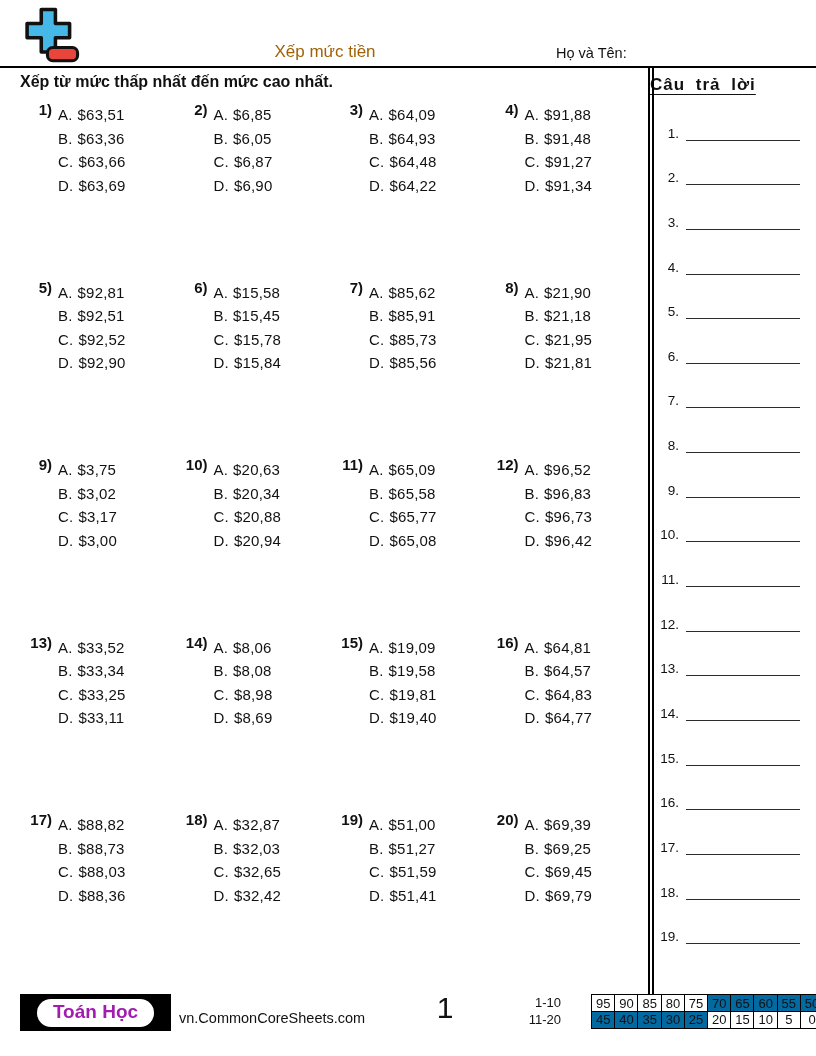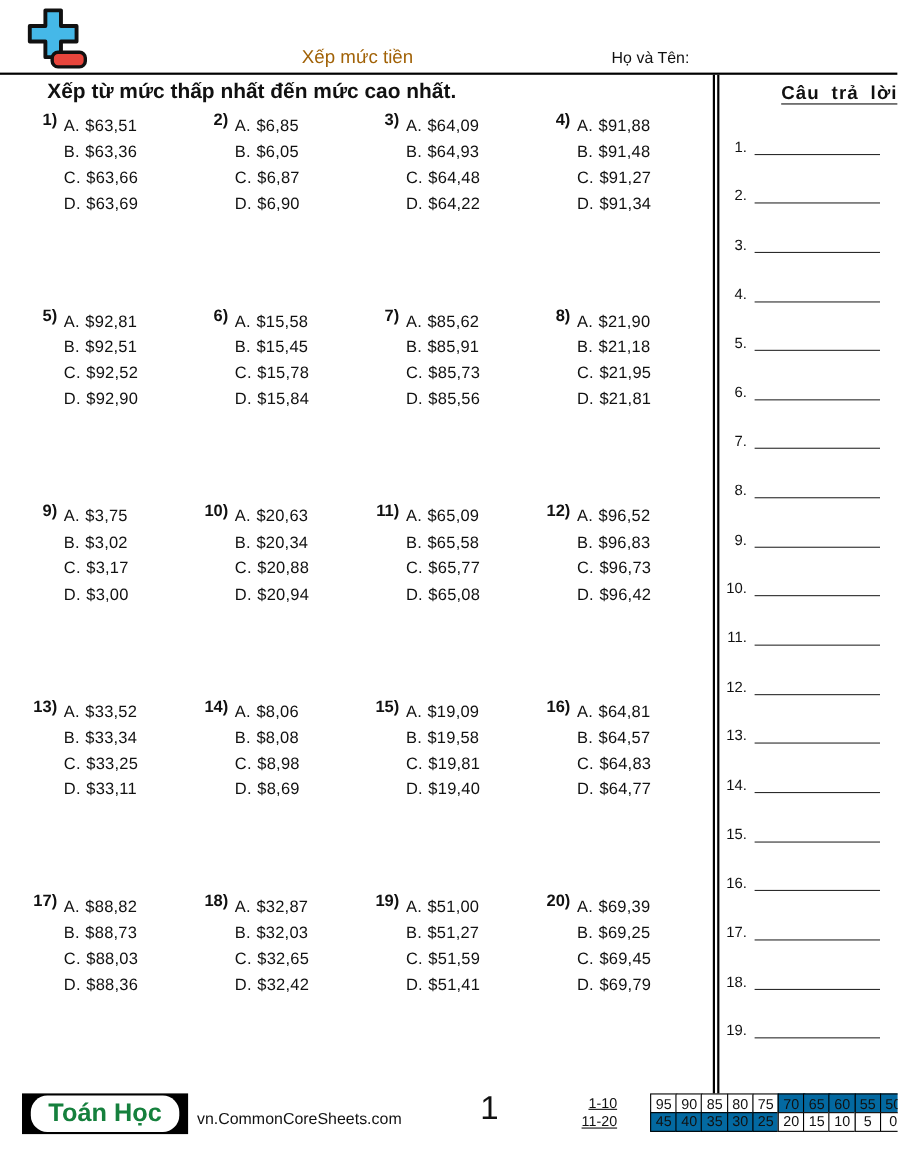--- a/index.html
+++ b/index.html
@@ -6,61 +6,61 @@
   html,body { width:816px; height:1056px; background:#fff; }
   body {
     font-family:"Liberation Sans","DejaVu Sans",sans-serif;
     color:#111; position:relative; overflow:hidden;
   }
   
   .logo { position:absolute; left:20px; top:5px; }
   .page-title { position:absolute; left:0; top:42px; width:650px; text-align:center; font-size:17px; color:#a16207; }
   .name-label { position:absolute; left:556px; top:45px; font-size:14.5px; }
   .page-rule { position:absolute; left:0; top:66px; width:816px; height:2px; background:#000; }
-  .instruction { position:absolute; left:20px; top:73px; font-size:19px; font-weight:bold;margin-left:23px; }
+  .instruction { position:absolute; left:20px; top:73px; font-size:16px; font-weight:bold; }
   
   .problems {
     position:absolute; left:24px; top:103px; width:622px;
     display:grid; grid-template-columns:repeat(4,155.5px); grid-auto-rows:177.5px;
   }
   .problem { display:flex; align-items:flex-start; }
   .pnum { width:28px; text-align:right; font-weight:bold; font-size:15px; margin-right:6px; transform:translateY(-2px); }
   .opts { }
   .opt { font-size:15px; line-height:23.5px; letter-spacing:0.2px; white-space:nowrap; }
   .opt-label { margin-right:5px; }
   
   .answers {
     position:absolute; left:648px; top:68px; width:168px; height:943px;
     border-left:2px solid #000;
   }
   .answers::before { content:""; position:absolute; left:2px; top:0; bottom:0; width:2px; background:#000; }
   .answers-title {
-    margin-top:7px; text-align:right; font-weight:bold; font-size:17px;
+    margin-top:7px; text-align:left; font-weight:bold; font-size:17px;
     text-decoration:underline; text-underline-offset:4px; letter-spacing:1px; word-spacing:5px;
   }
   .answer-list { padding:1px 16px 0 8px; }
   .ans-item { height:44.65px; display:flex; align-items:flex-end; }
   .ans-num { width:28px; text-align:right; font-size:13.5px; padding-right:7px; }
   .ans-line { flex:1; border-bottom:1.5px solid #2b2b2b; height:16px; }
   
   .badge {
     position:absolute; left:20px; top:994px; width:151px; height:37px;
     background:#000; display:flex; align-items:center; justify-content:center;
   }
   .badge-pill {
     background:#fff; border-radius:15px; padding:2px 16px 4px 16px;
-    font-weight:bold; font-size:23px; color:#15803d; white-space:nowrap;
+    font-weight:bold; font-size:19px; color:#a21caf; white-space:nowrap;
   }
   .website { position:absolute; left:179px; top:1010px; font-size:14.5px; }
   .page-num { position:absolute; left:423px; top:991px; width:44px; text-align:center; font-size:30px; }
   
   .score-table { position:absolute; left:524px; top:994px; font-size:13px; }
   .score-row { display:flex; align-items:stretch; }
   .score-row + .score-row { margin-top:-1.5px;align-items:center; }
-  .score-label { width:42px; text-align:right; padding-right:5px; line-height:18px;text-decoration:underline; }
+  .score-label { width:42px; text-align:right; padding-right:5px; line-height:18px; }
   .cells { display:flex; }
   .cell {
     width:24.7px; height:18px; border:1.5px solid #000; background:#fff;
     display:flex; align-items:center; justify-content:center;margin-left:25px;
   }
   .cell + .cell { margin-left:-1.5px; }
   .cell.shaded { background:#0369a1; }
 </style>
 </head>
 <body>

